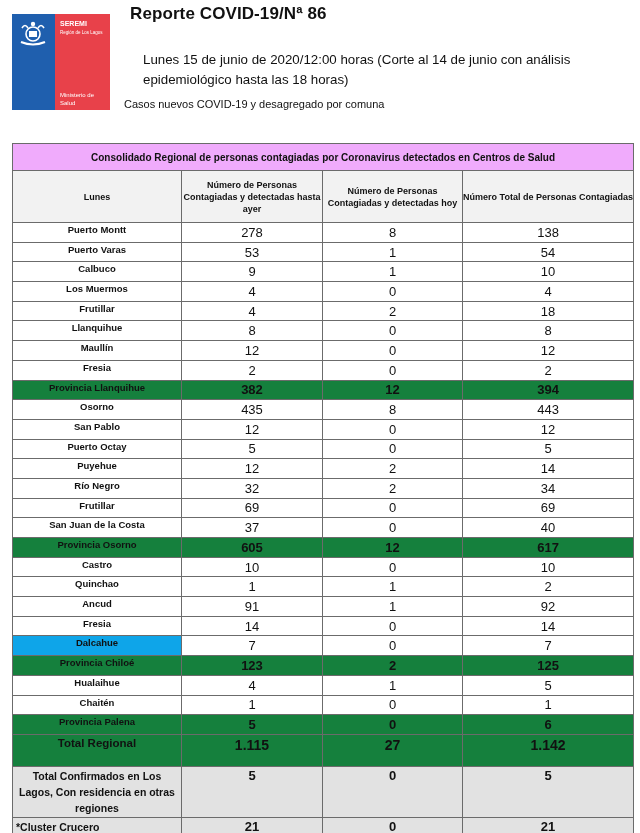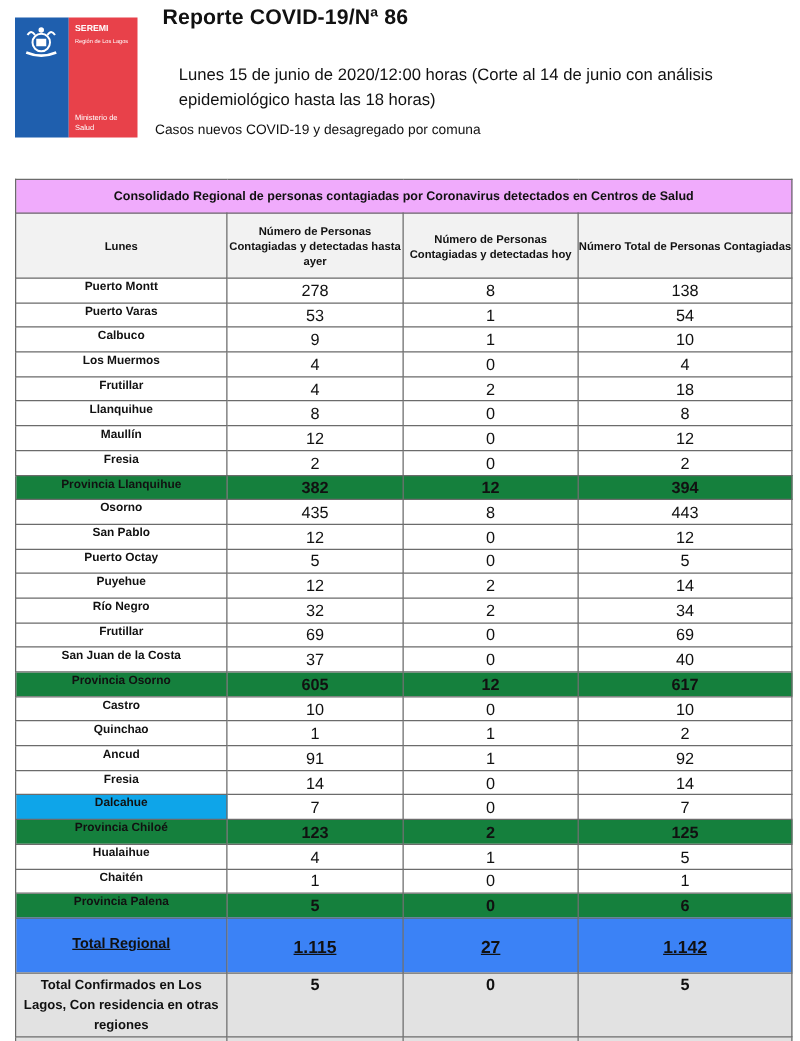--- a/index.html
+++ b/index.html
@@ -20,21 +20,21 @@
 
   table { position: absolute; left: 12px; top: 143px; width: 621px; border-collapse: collapse; table-layout: fixed; }
   td, th { border: 1px solid #6b6b6b; padding: 0; text-align: center; vertical-align: middle; }
   col.c1 { width: 169px; } col.c2 { width: 141px; } col.c3 { width: 140px; } col.c4 { width: 171px; }
   .cap td { height: 26px; background: #f0abfc; font-size: 10px; font-weight: bold; }
   .hdr th { height: 51px; background: #f2f2f2; font-size: 9px; font-weight: bold; line-height: 12px; }
   .row td { height: 17.7px; font-size: 13px; }
   .row td.name { font-size: 9.5px; font-weight: bold; vertical-align: top; padding-top: 1px; }
   .row.greyname td.name { background: #0ea5e9; }
   .prov td { background: #15803d; font-weight: bold; }
-  .total td { background: #3b82f6; font-weight: bold; height: 29px; font-size: 14px; vertical-align: top; padding-top: 14px; text-decoration: underline; }
+  .total td { background: #15803d; font-weight: bold; height: 29px; font-size: 14px; vertical-align: top; padding-top: 2px; }
   .total td.name { font-size: 11.5px; }
   .other td { background: #e2e2e2; font-weight: bold; font-size: 11.5px; vertical-align: top; }
   .other td.name { font-size: 10.5px; line-height: 16px; padding: 1px 3px; }
   .other td.num { font-size: 13px; padding-top: 1px; }
   .cluster td { background: #e2e2e2; font-weight: bold; height: 18px; font-size: 13px; }
   .cluster td.name { text-align: left; padding-left: 3px; font-size: 10.5px; }
 </style>
 </head>
 <body>
 

